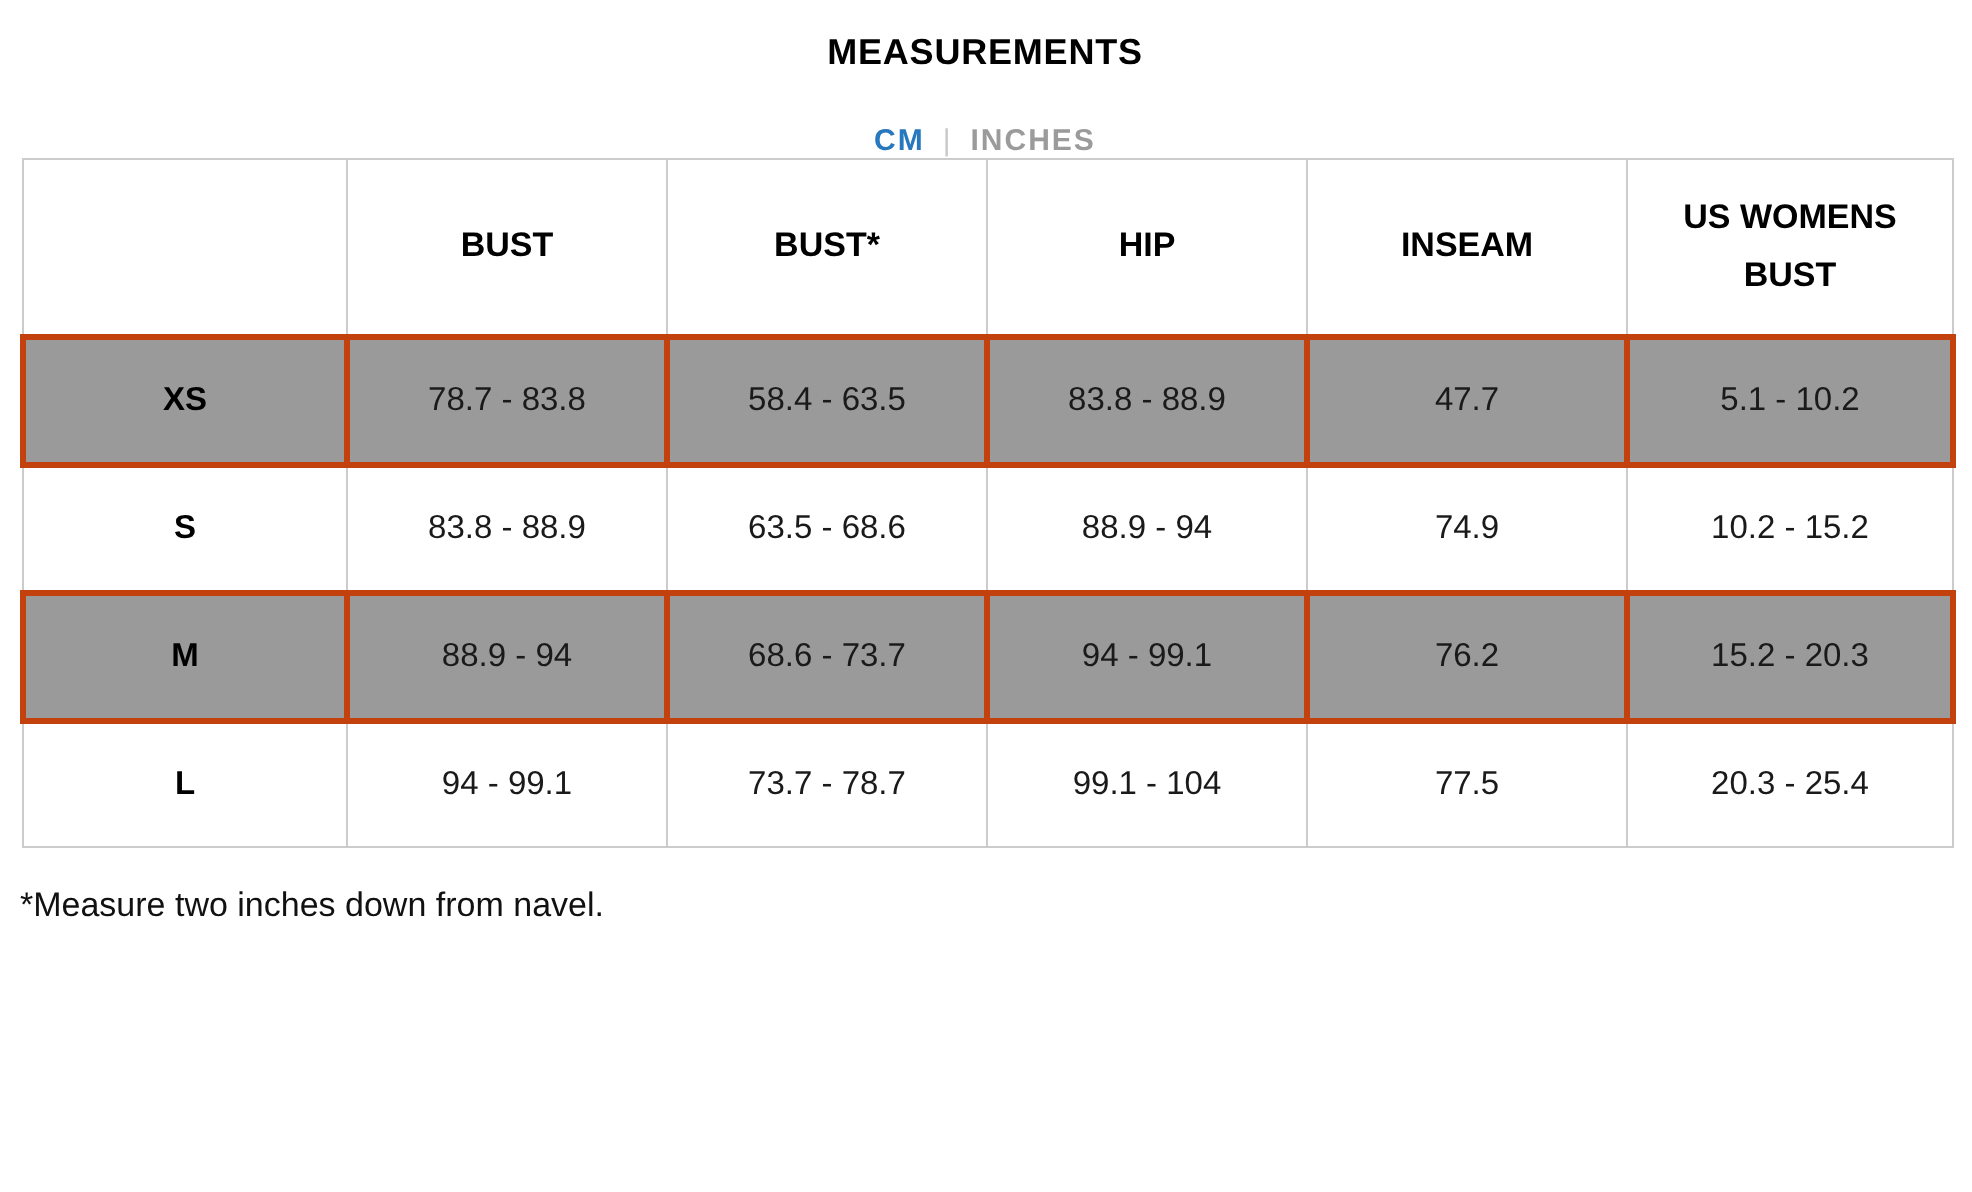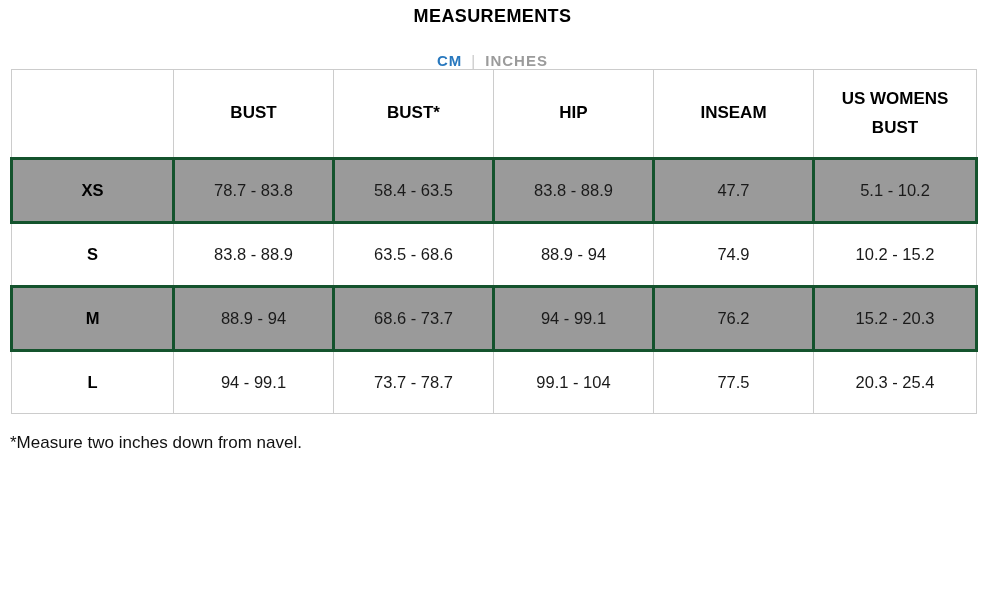--- a/index.html
+++ b/index.html
@@ -17,21 +17,21 @@
     background: #ffffff;
     overflow: hidden;
   }
   .title {
     text-align: center;
     font-size: 18px;
     font-weight: 700;
     letter-spacing: 0.4px;
     color: #000000;
     padding-top: 6px;
-    margin: 0;
+    margin: 10px;
   }
   .unit-toggle {
     text-align: center;
     margin-top: 25px;
     font-size: 15px;
     font-weight: 700;
     letter-spacing: 1px;
     user-select: none;
   }
   .unit-toggle .opt { cursor: pointer; }
@@ -65,21 +65,21 @@
   }
   .size-table td {
     height: 59px;
     font-size: 16.5px;
     color: #1a1a1a;
     background: #ffffff;
   }
   .size-table td.size-cell { font-weight: 700; color: #000000; }
   .size-table tr.shaded td {
     background: var(--shaded, #9A9A9A);
-    border: 3px solid #14532d;
+    border: 3px solid #c2410c;
   }
   .footnote {
     font-size: 17px;
     color: #111111;
     margin-top: 19px;
   }
 </style>
 </head>
 <body>
 

